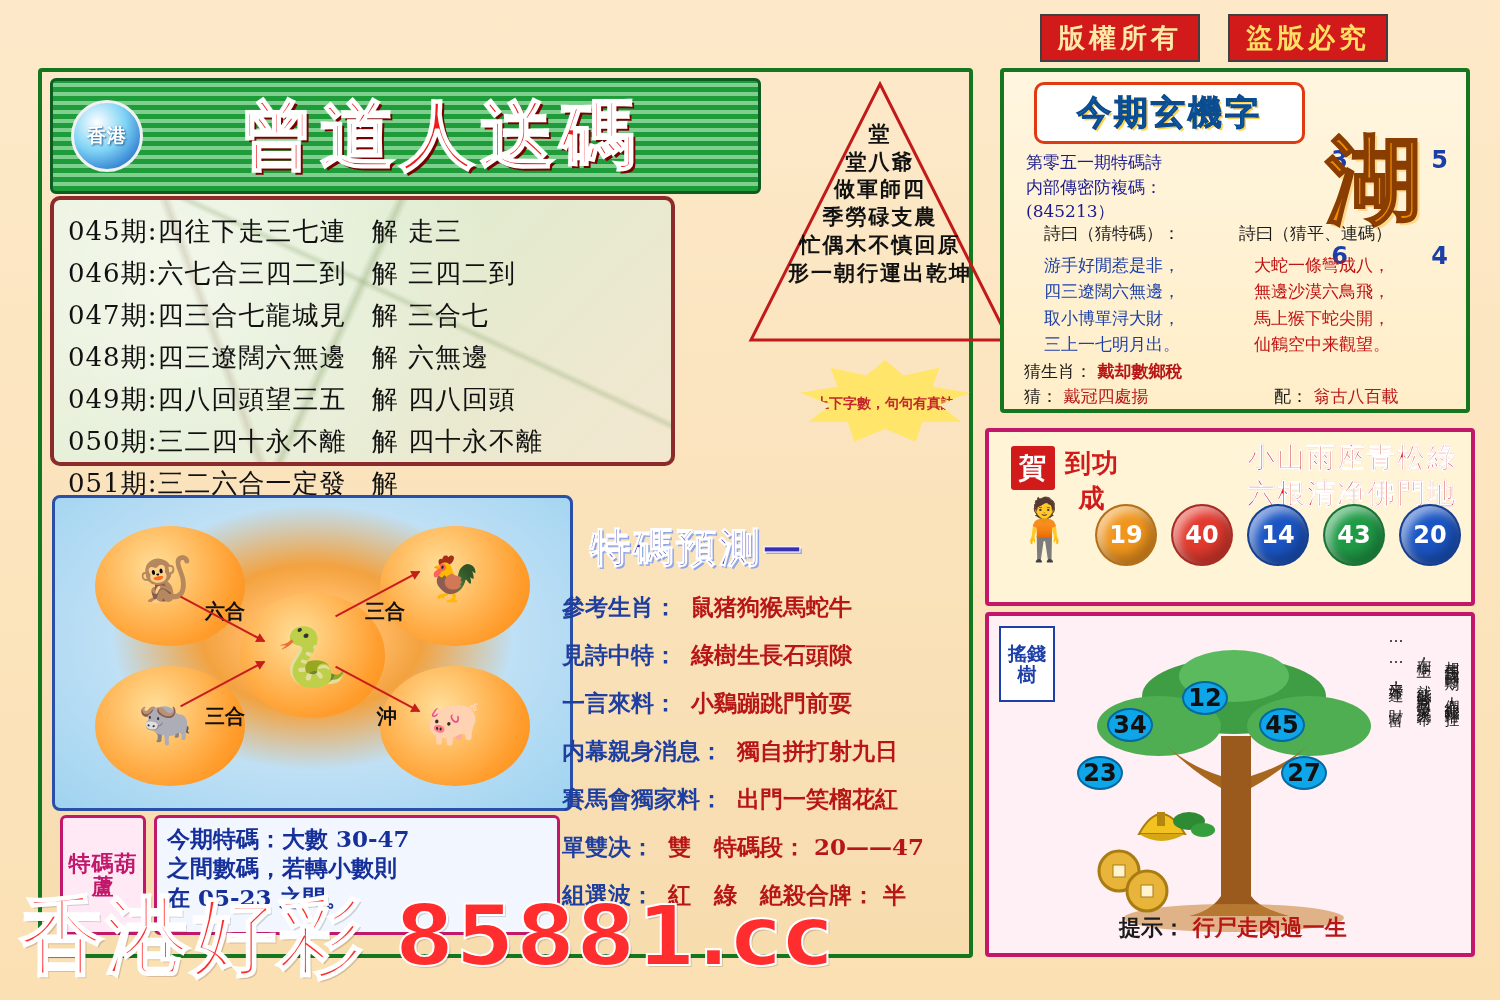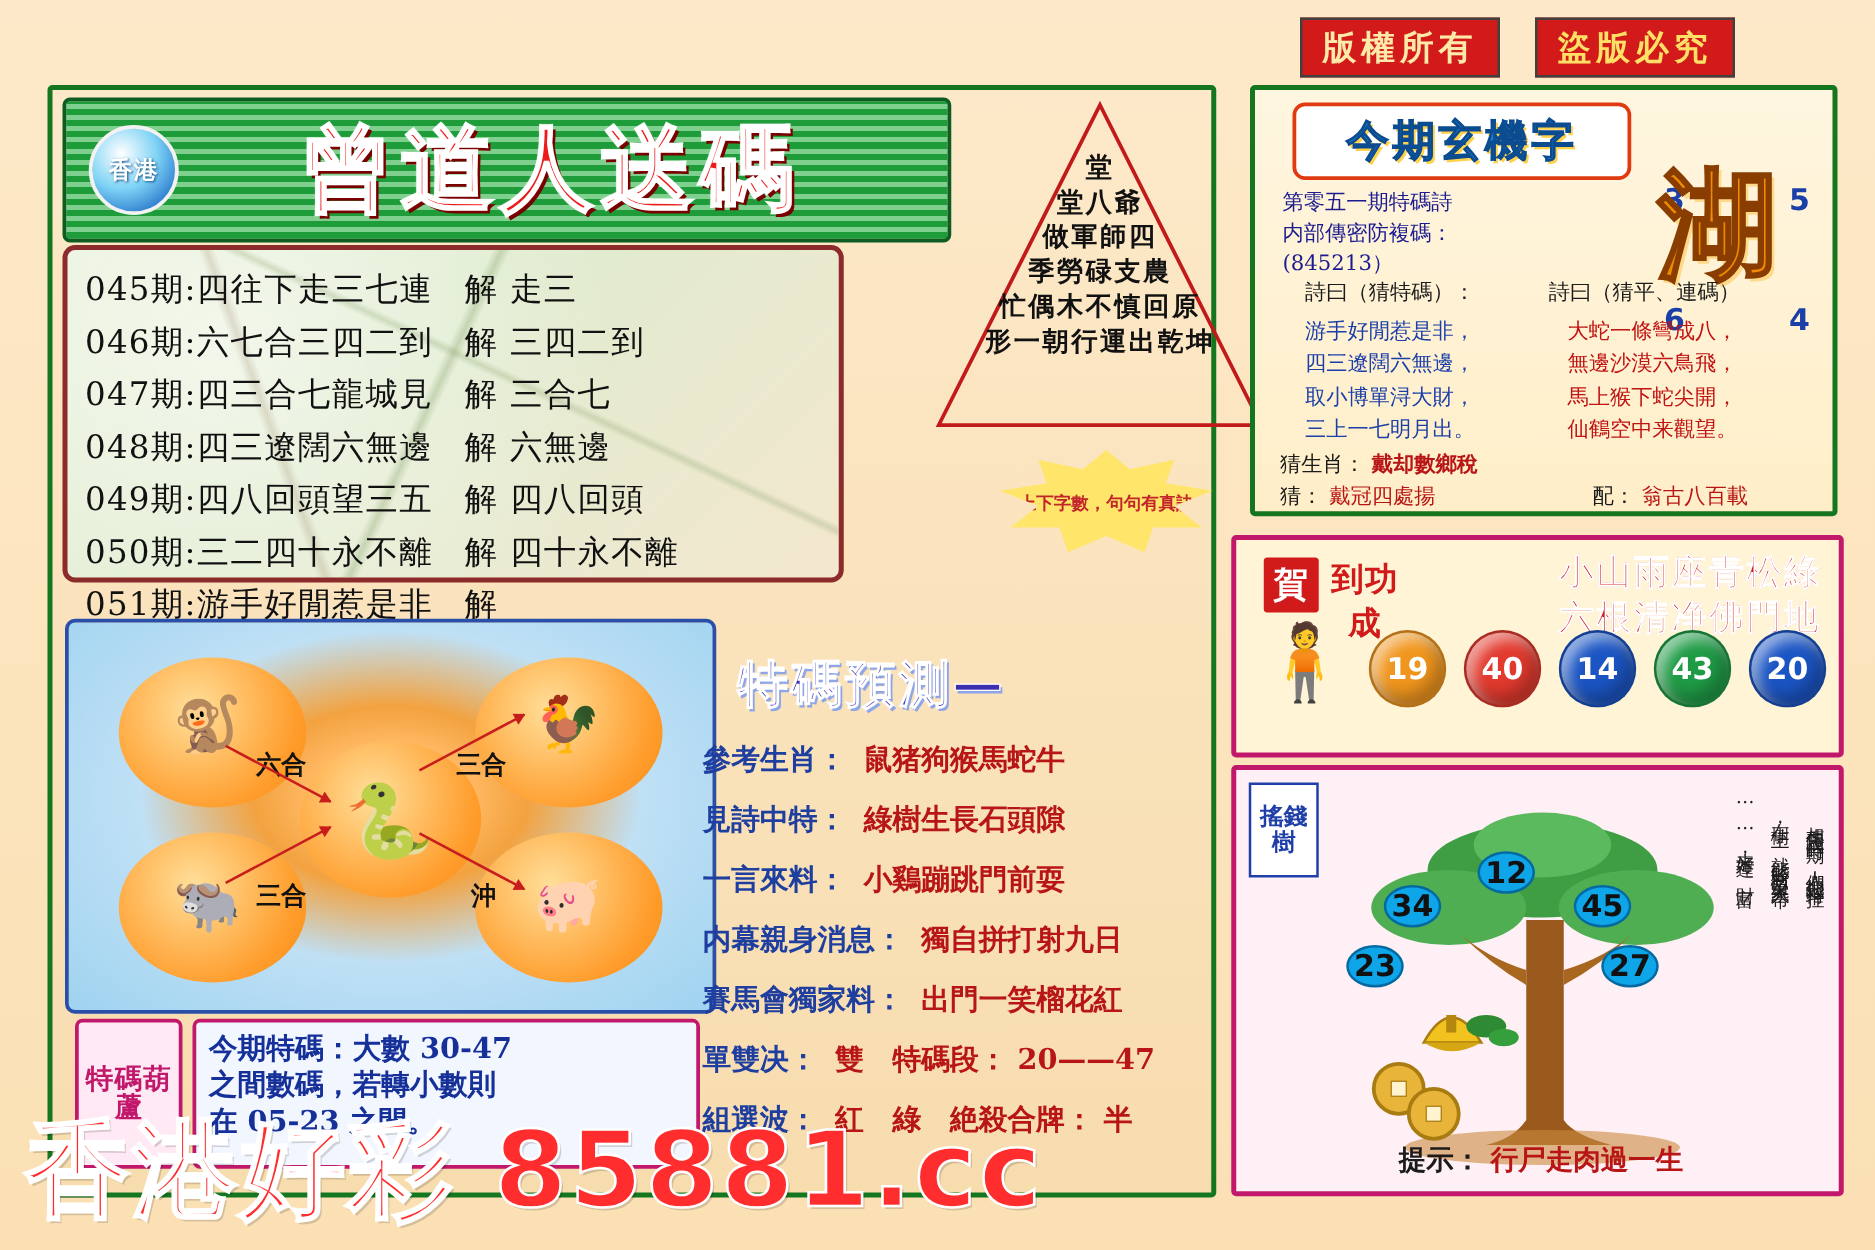--- a/index.html
+++ b/index.html
@@ -268,21 +268,21 @@
       <span>049期</span><span>:</span><span>四八回頭望三五</span>
       <span class="ans">解</span>
       <span>四八回頭</span>
     </div>
     <div class="verse">
       <span>050期</span><span>:</span><span>三二四十永不離</span>
       <span class="ans">解</span>
       <span>四十永不離</span>
     </div>
     <div class="verse">
-      <span>051期</span><span>:</span><span>游手好閒惹是非</span>
+      <span>051期</span><span>:</span><span>三二六合一定發</span>
       <span class="ans">解</span>
       <span></span>
     </div>
   </div>
 
   <div class="pyramid">
     <svg class="pyr-svg" viewBox="0 0 270 270">
       <polygon points="135,6 264,262 6,262" fill="none" stroke="#c21a1a" stroke-width="3"></polygon>
     </svg>
     <div class="pyr-lines">

